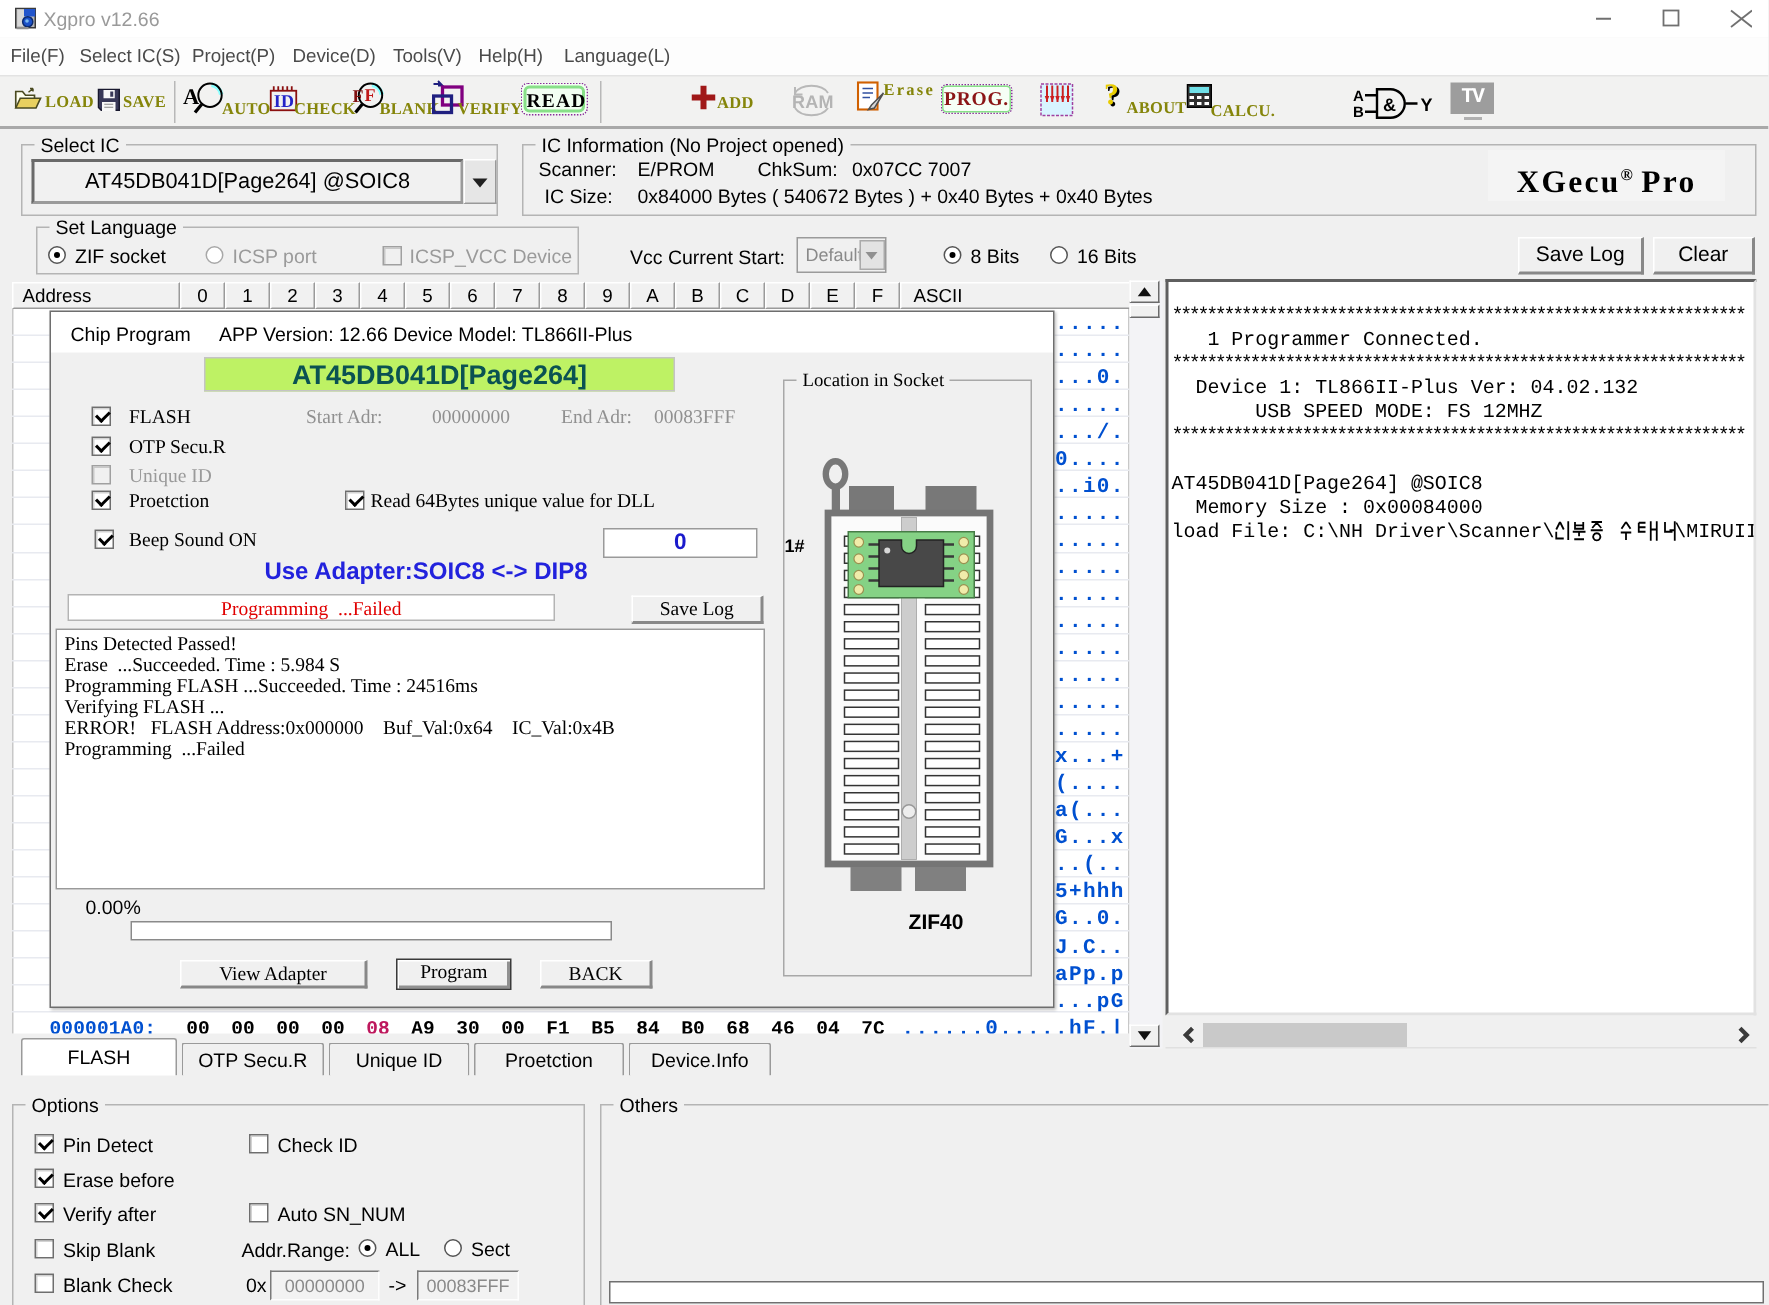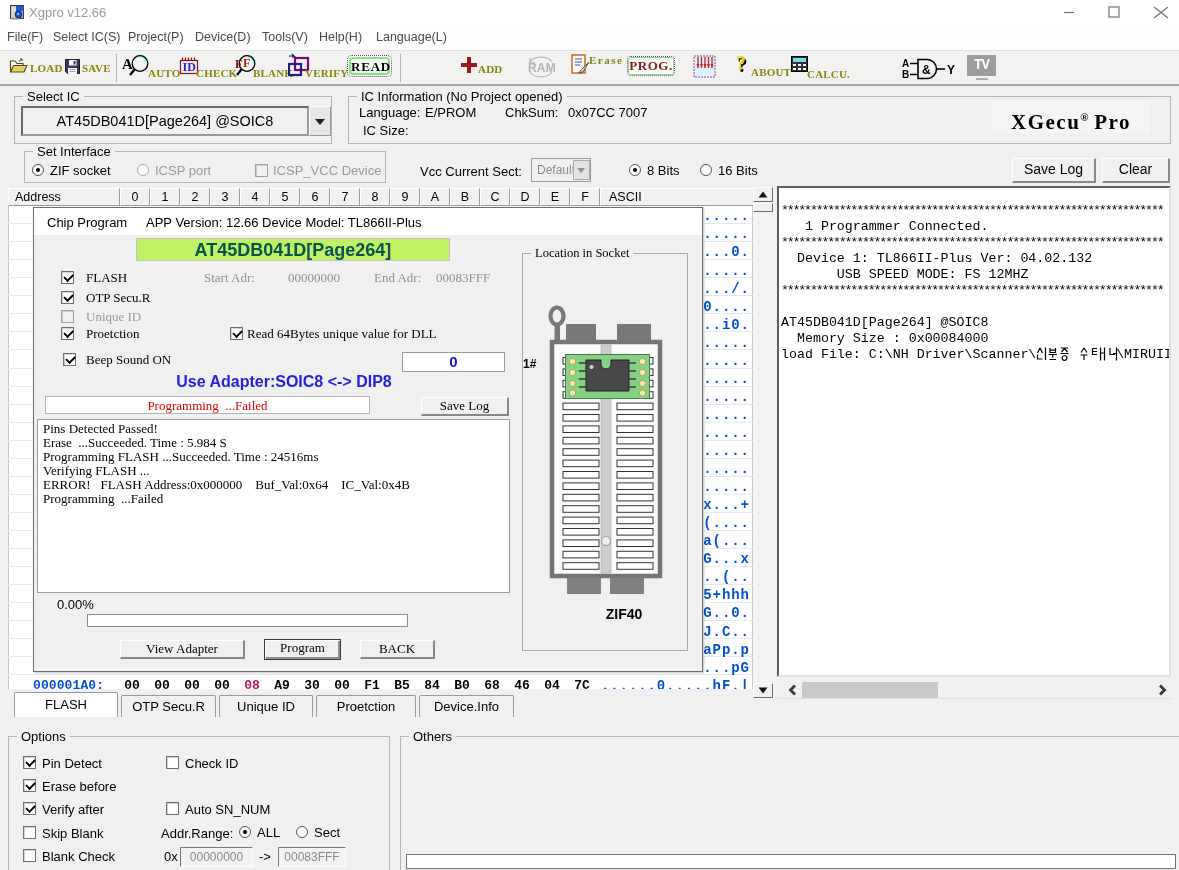--- a/index.html
+++ b/index.html
@@ -171,39 +171,40 @@
     <span class="lbl">Select IC</span>
     <div class="abs" style="left:6px;top:9px;width:288px;height:30px;background:#f1f1f1;border:2px solid;border-color:#6a6a6a #9a9a9a #9a9a9a #6a6a6a;text-align:center;font-size:14.5px;line-height:26px;">AT45DB041D[Page264] @SOIC8</div>
     <div class="abs" style="left:294px;top:9px;width:22px;height:30px;background:#e6e6e6;border:1px solid #999;border-top-color:#fff;border-left-color:#fff;">
       <svg width="20" height="28">
           <path d="M5 12 L15 12 L10 18 Z" fill="#202020"></path>
         </svg>
     </div>
   </div>
   <div class="grp" style="left:348px;top:96px;width:823px;height:48px;">
     <span class="lbl">IC Information (No Project opened)</span>
-    <span class="abs" style="left:10px;top:8px;">Language:</span>
+    <span class="abs" style="left:10px;top:8px;">Scanner:</span>
     <span class="abs" style="left:76px;top:8px;">E/PROM</span>
     <span class="abs" style="left:156px;top:8px;">ChkSum:</span>
     <span class="abs" style="left:219px;top:8px;">0x07CC 7007</span>
     <span class="abs" style="left:14px;top:26px;">IC Size:</span>
+    <span class="abs" style="left:76px;top:26px;">0x84000 Bytes ( 540672 Bytes ) + 0x40 Bytes + 0x40 Bytes</span>
     <div class="abs" style="left:643px;top:3px;width:158px;height:34px;background:#f4f4f4;text-align:center;line-height:34px;">
       <span style="font-family:'Liberation Serif',serif;font-weight:bold;font-size:21px;letter-spacing:1.5px;">XGecu<sup style="font-size:11px;letter-spacing:0;">®</sup> Pro</span>
     </div>
   </div>
   <div class="grp" style="left:24px;top:151px;width:362px;height:32px;">
-    <span class="lbl">Set Interface</span>
+    <span class="lbl">Set Language</span>
     <span class="rad sel" style="left:7px;top:12px;"></span>
     <span class="abs" style="left:25px;top:11px;">ZIF socket</span>
     <span class="rad dis" style="left:112px;top:12px;"></span>
     <span class="abs" style="left:130px;top:11px;color:#9a9a9a;">ICSP port</span>
     <span class="cb dis" style="left:230px;top:12px;"></span>
     <span class="abs" style="left:248px;top:11px;color:#9a9a9a;">ICSP_VCC Device</span>
   </div>
-  <span class="abs" style="left:420px;top:164px;">Vcc Current Sect:</span>
+  <span class="abs" style="left:420px;top:164px;">Vcc Current Start:</span>
   <div class="abs" style="left:531px;top:158px;width:60px;height:24px;background:#f0f0f0;border:1px solid #9a9a9a;">
     <span class="abs" style="left:5px;top:4px;color:#8a8a8a;font-size:12px;">Default</span>
     <div class="abs" style="left:41px;top:1px;width:17px;height:20px;background:#e3e3e3;border:1px solid #aaa;">
       <svg width="15" height="18">
           <path d="M3 7 L11 7 L7 12 Z" fill="#909090"></path>
         </svg>
     </div>
   </div>
   <span class="rad sel" style="left:629px;top:164px;"></span>
   <span class="abs" style="left:647px;top:163px;">8 Bits</span>

